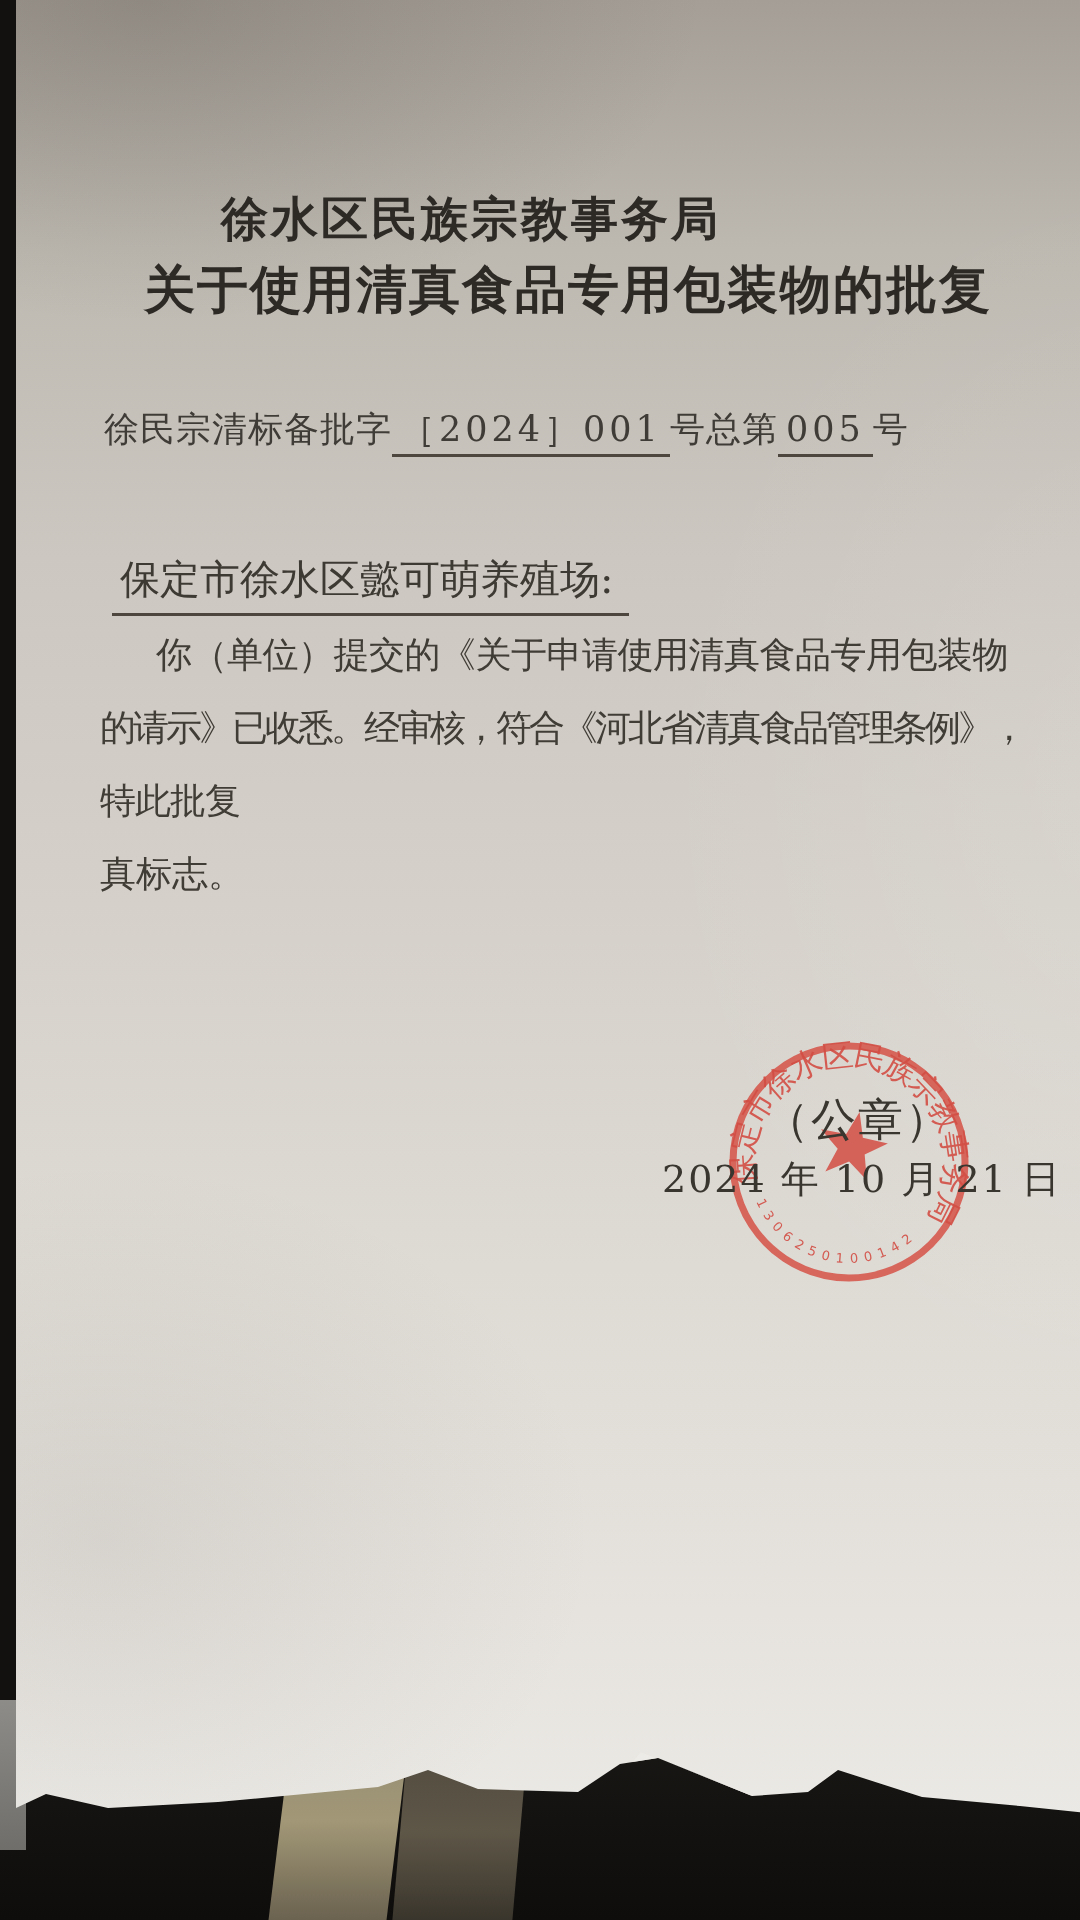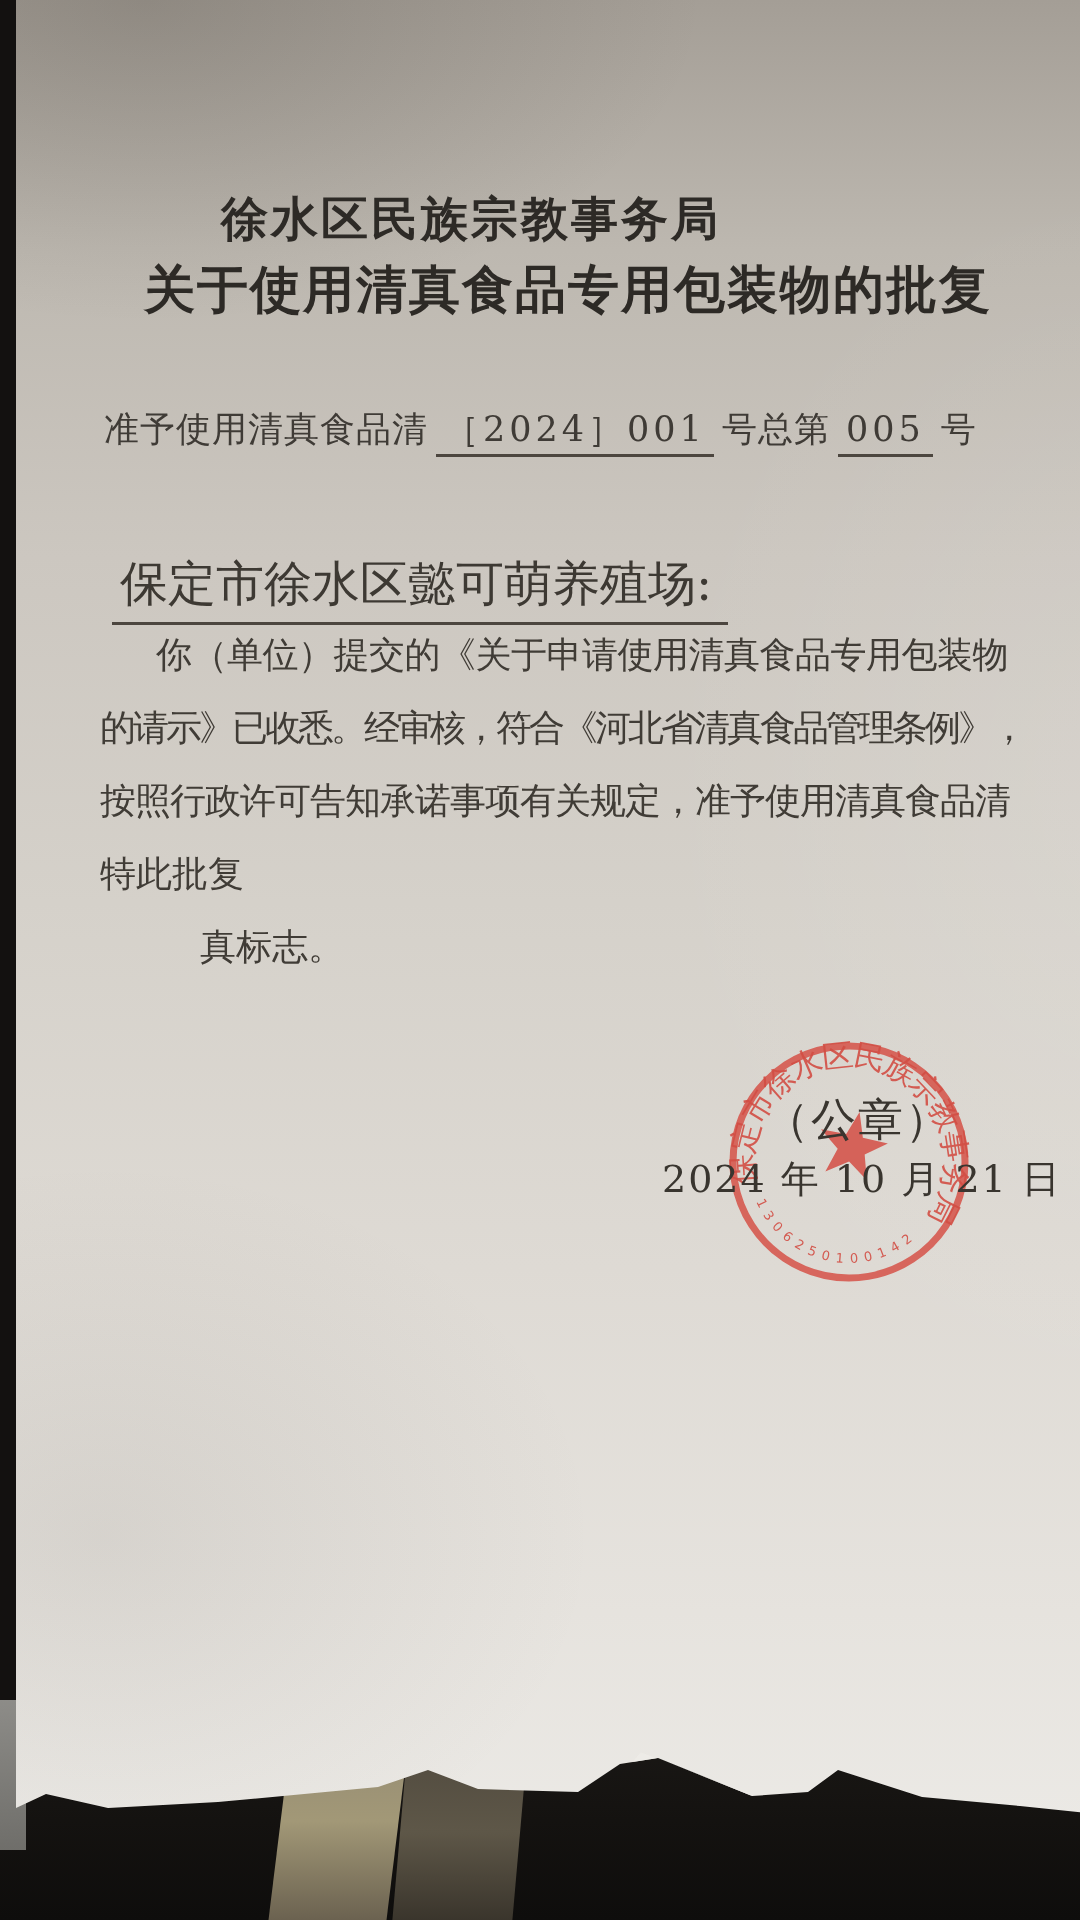--- a/index.html
+++ b/index.html
@@ -61,27 +61,27 @@
   }
   .doc-title.l1{top:188px;font-size:47px;letter-spacing:3px;transform:translateX(-85px);}
   .doc-title.l2{top:256px;font-size:51px;letter-spacing:2px;transform:translateX(12px);}
 
   .ref-line{
     position:absolute;left:88px;top:406px;
     font-size:35px;color:#3f3b36;letter-spacing:1px;white-space:nowrap;
   }
   .u-seg{
     border-bottom:3px solid #4c463f;
-    padding:0 8px 5px 8px;margin:0 8px;
+    padding:0 8px 5px 8px;margin:0 0;
     letter-spacing:4px;
   }
 
   .addressee{
     position:absolute;left:96px;top:552px;
-    font-size:48px;color:#3d3933;letter-spacing:0px;white-space:nowrap;
+    font-size:40px;color:#3d3933;letter-spacing:0px;white-space:nowrap;
     border-bottom:3px solid #4c463f;
     padding:0 16px 6px 8px;
   }
 
   .body-par{
     position:absolute;left:84px;top:618px;width:940px;
     font-size:36px;color:#403c36;line-height:73px;
   }
   .body-line{white-space:nowrap;}
   .body-line:nth-child(1){text-indent:56px;letter-spacing:-0.5px;}
@@ -112,28 +112,27 @@
   <div class="desk"></div>
   <div class="chair-leg"></div>
   <div class="chair-leg2"></div>
   <div class="floor-edge"></div>
 
   <div class="paper">
 
     <div class="doc-title l1">徐水区民族宗教事务局</div>
     <div class="doc-title l2">关于使用清真食品专用包装物的批复</div>
 
-    <div class="ref-line"><span>准予使用清真食品清</span><span class="u-seg">［2024］001</span><span>号总第</span><span class="u-seg">005</span><span>号</span></div>
+    <div class="ref-line"><span>徐民宗清标备批字</span><span class="u-seg">［2024］001</span><span>号总第</span><span class="u-seg">005</span><span>号</span></div>
 
     <div class="addressee">保定市徐水区懿可萌养殖场:</div>
 
     <div class="body-par">
       <div class="body-line">你（单位）提交的《关于申请使用清真食品专用包装物</div>
       <div class="body-line">的请示》已收悉。经审核，符合《河北省清真食品管理条例》，</div>
-      <div class="body-line">按照行政许可告知承诺事项有关规定，准予使用清真食品清</div>
       <div class="body-line">特此批复</div>
       <div class="body-line">真标志。</div>
     </div>
 
     <svg class="seal-svg" viewBox="-132 -132 264 264">
       <circle r="116" fill="none" stroke="rgba(213,72,61,0.85)" stroke-width="7"></circle>
       <defs>
         <path id="sealArc" d="M -87 40.6 A 96 96 0 1 1 87 40.6" fill="none"></path>
         <path id="sealNumArc" d="M -82.7 57.9 A 101 101 0 0 0 82.7 57.9" fill="none"></path>
       </defs>

